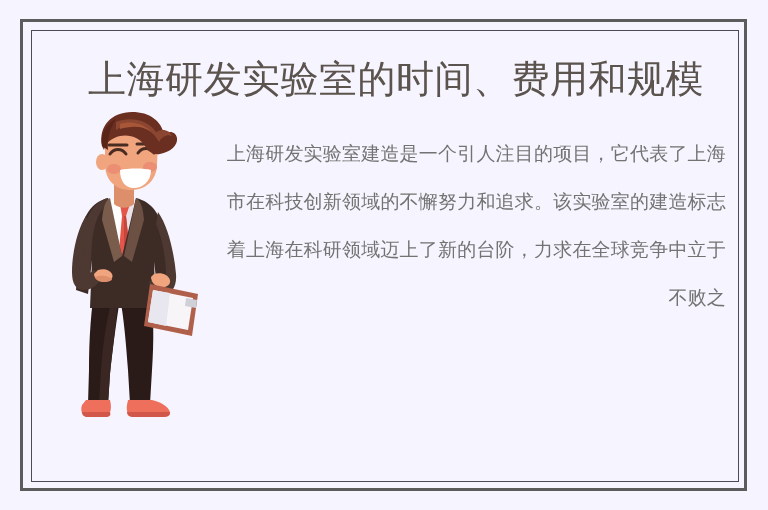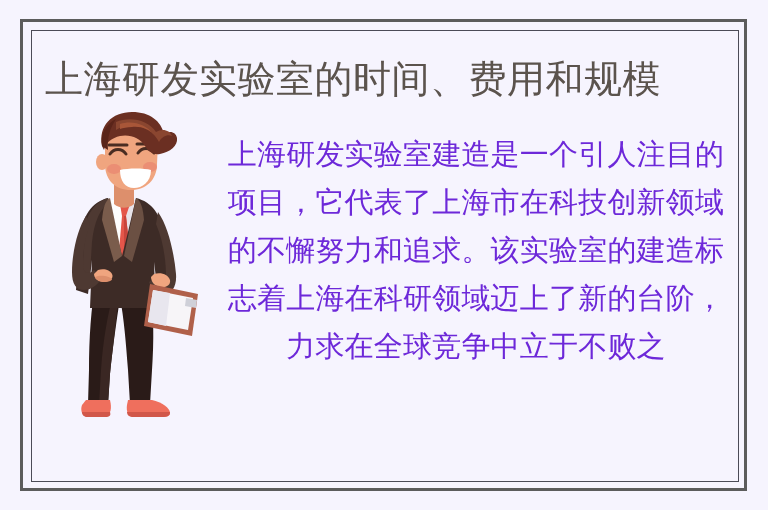--- a/index.html
+++ b/index.html
@@ -39,42 +39,43 @@
     width: 708px;
     height: 452px;
     border: 1px solid #4b4b57;
     box-sizing: border-box;
     background: transparent;
   }
 
   
   #article-title {
     position: absolute;
-    left: 45px;
+    left: 34px;
     top: 56px;
     width: 670px;
     font-size: 38px;
     line-height: 46px;
     letter-spacing: 0.5px;
     color: #5b534d;
     font-weight: 400;
     white-space: nowrap;
+    text-align: right;
   }
 
   
   #article-body {
     position: absolute;
     left: 226px;
     top: 130px;
     width: 500px;
-    font-size: 29px;
+    font-size: 19px;
     line-height: 48px;
-    color: #6d28d9;
+    color: #737373;
     letter-spacing: 0.2px;
-    text-align: center;
+    text-align: right;
     text-justify: inter-ideograph;
   }
 
   
   #illustration {
     position: absolute;
     left: 58px;
     top: 112px;
     width: 150px;
     height: 310px;

